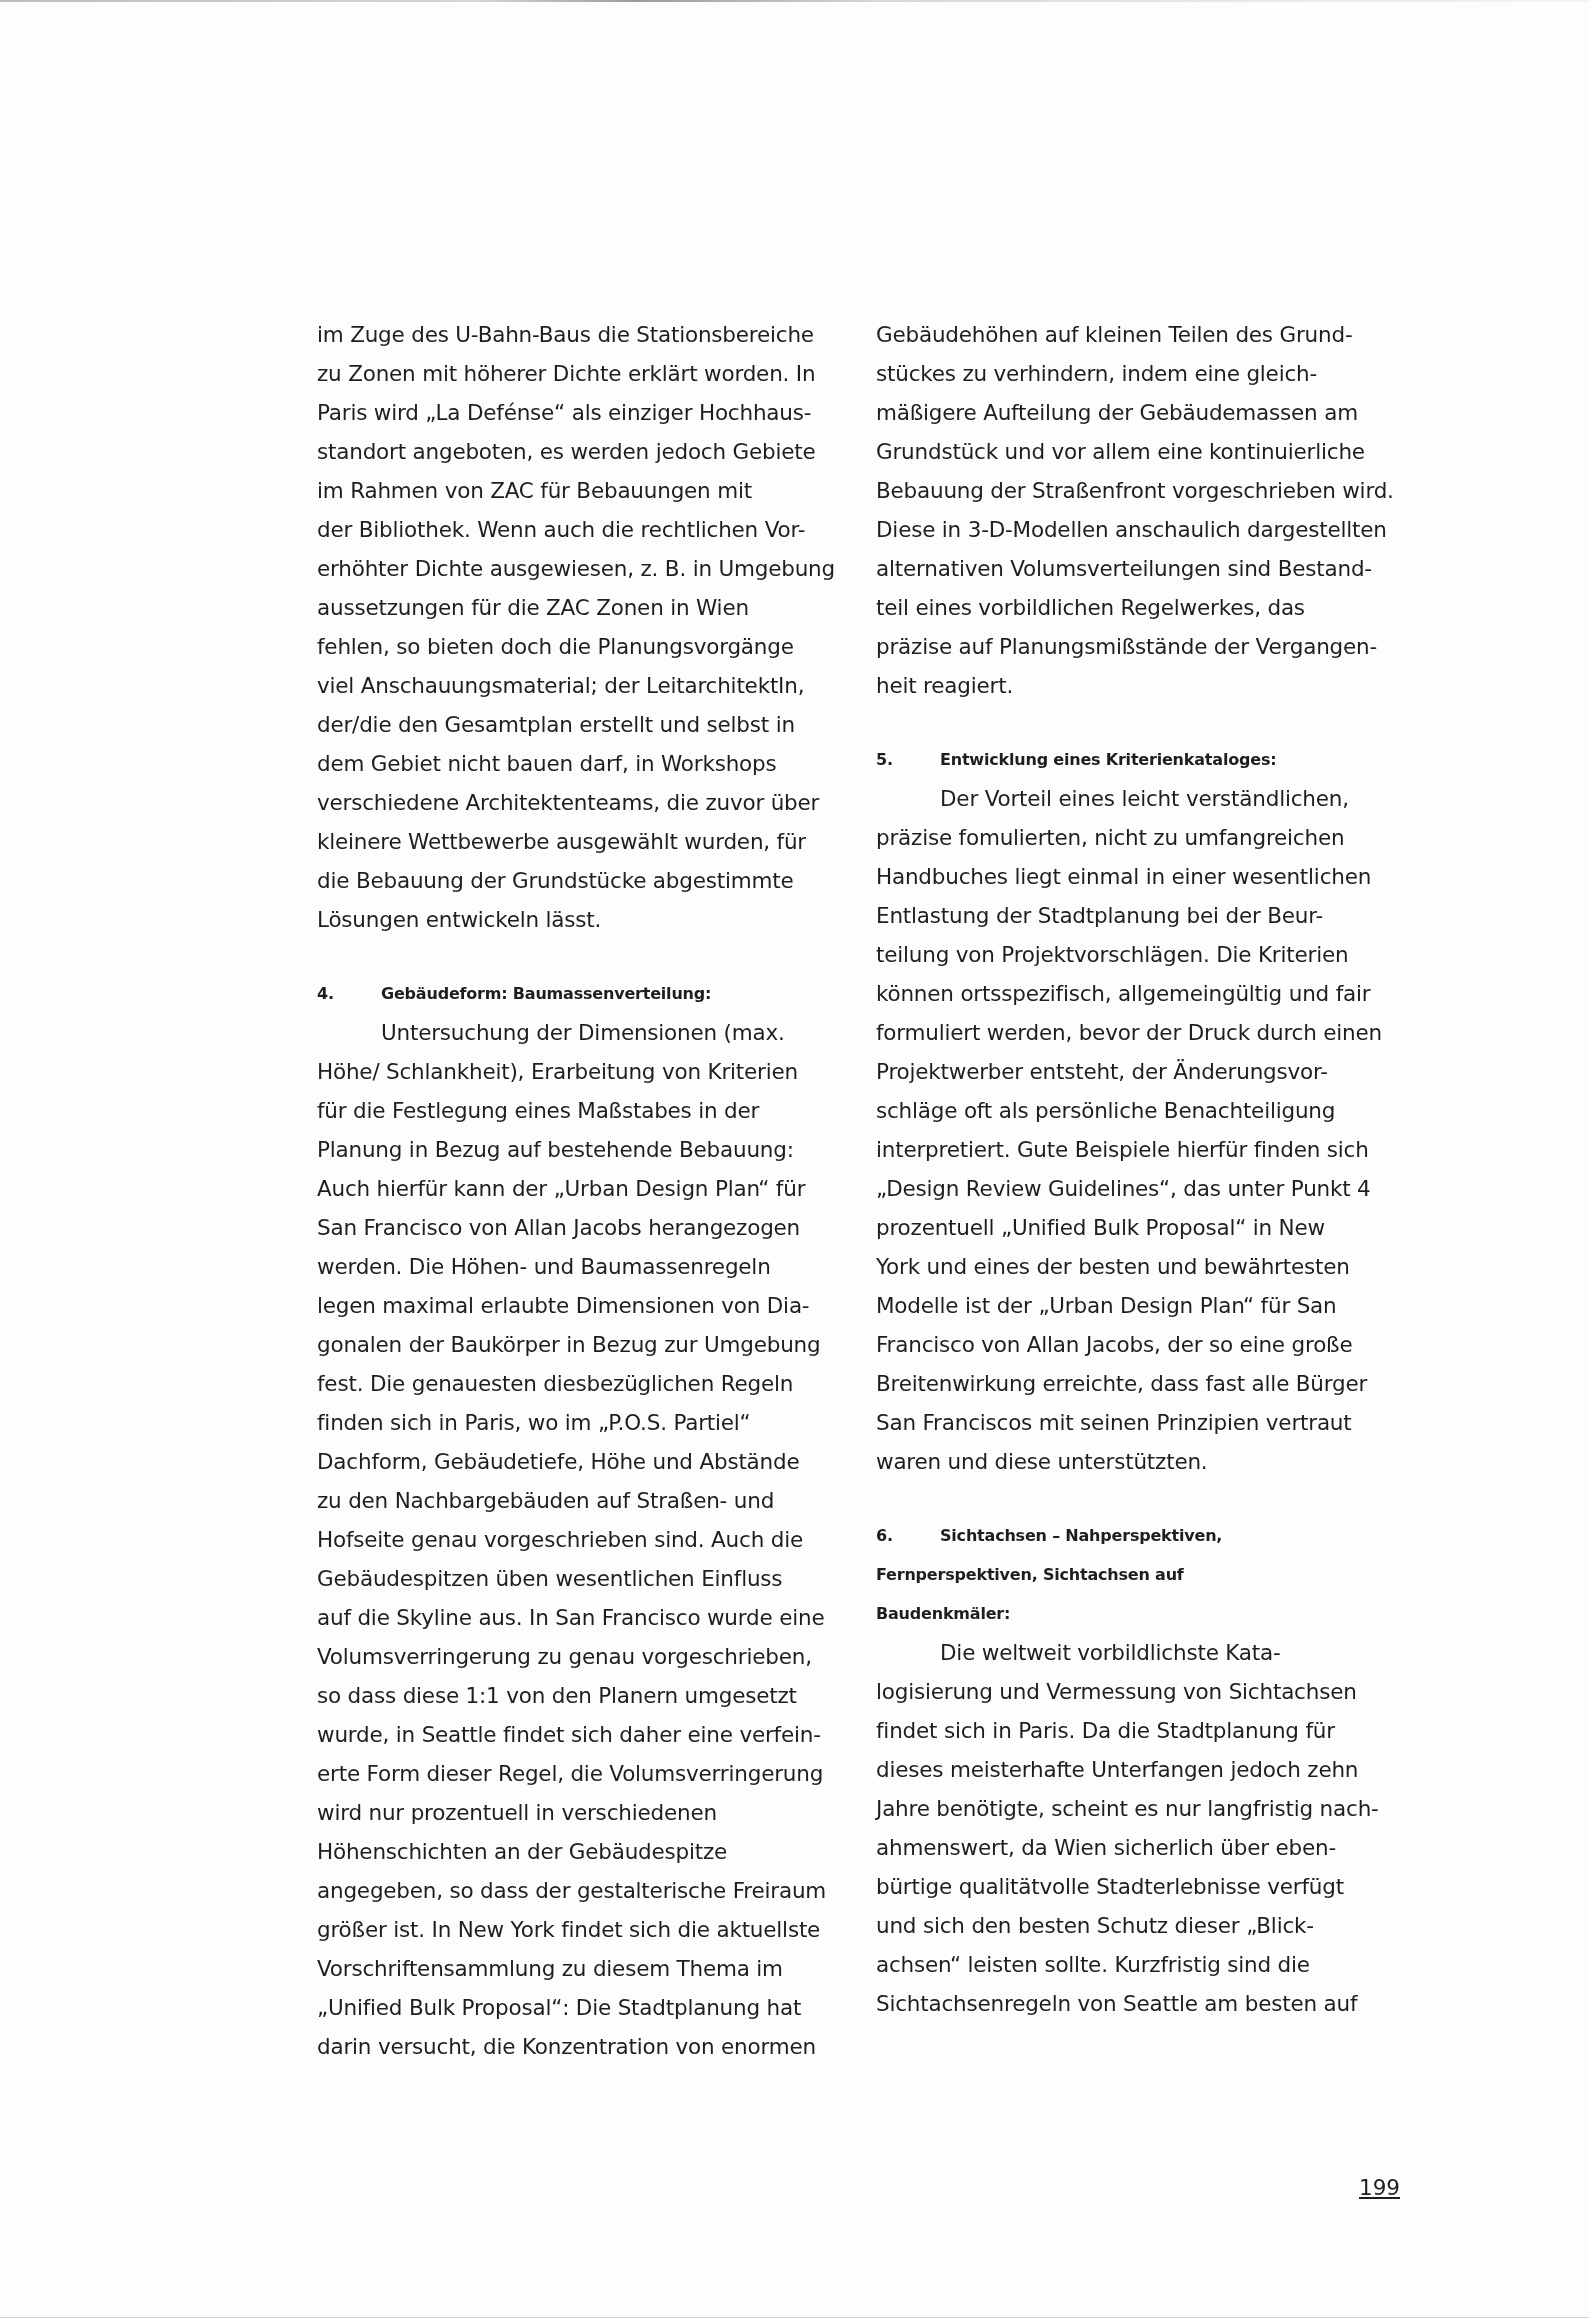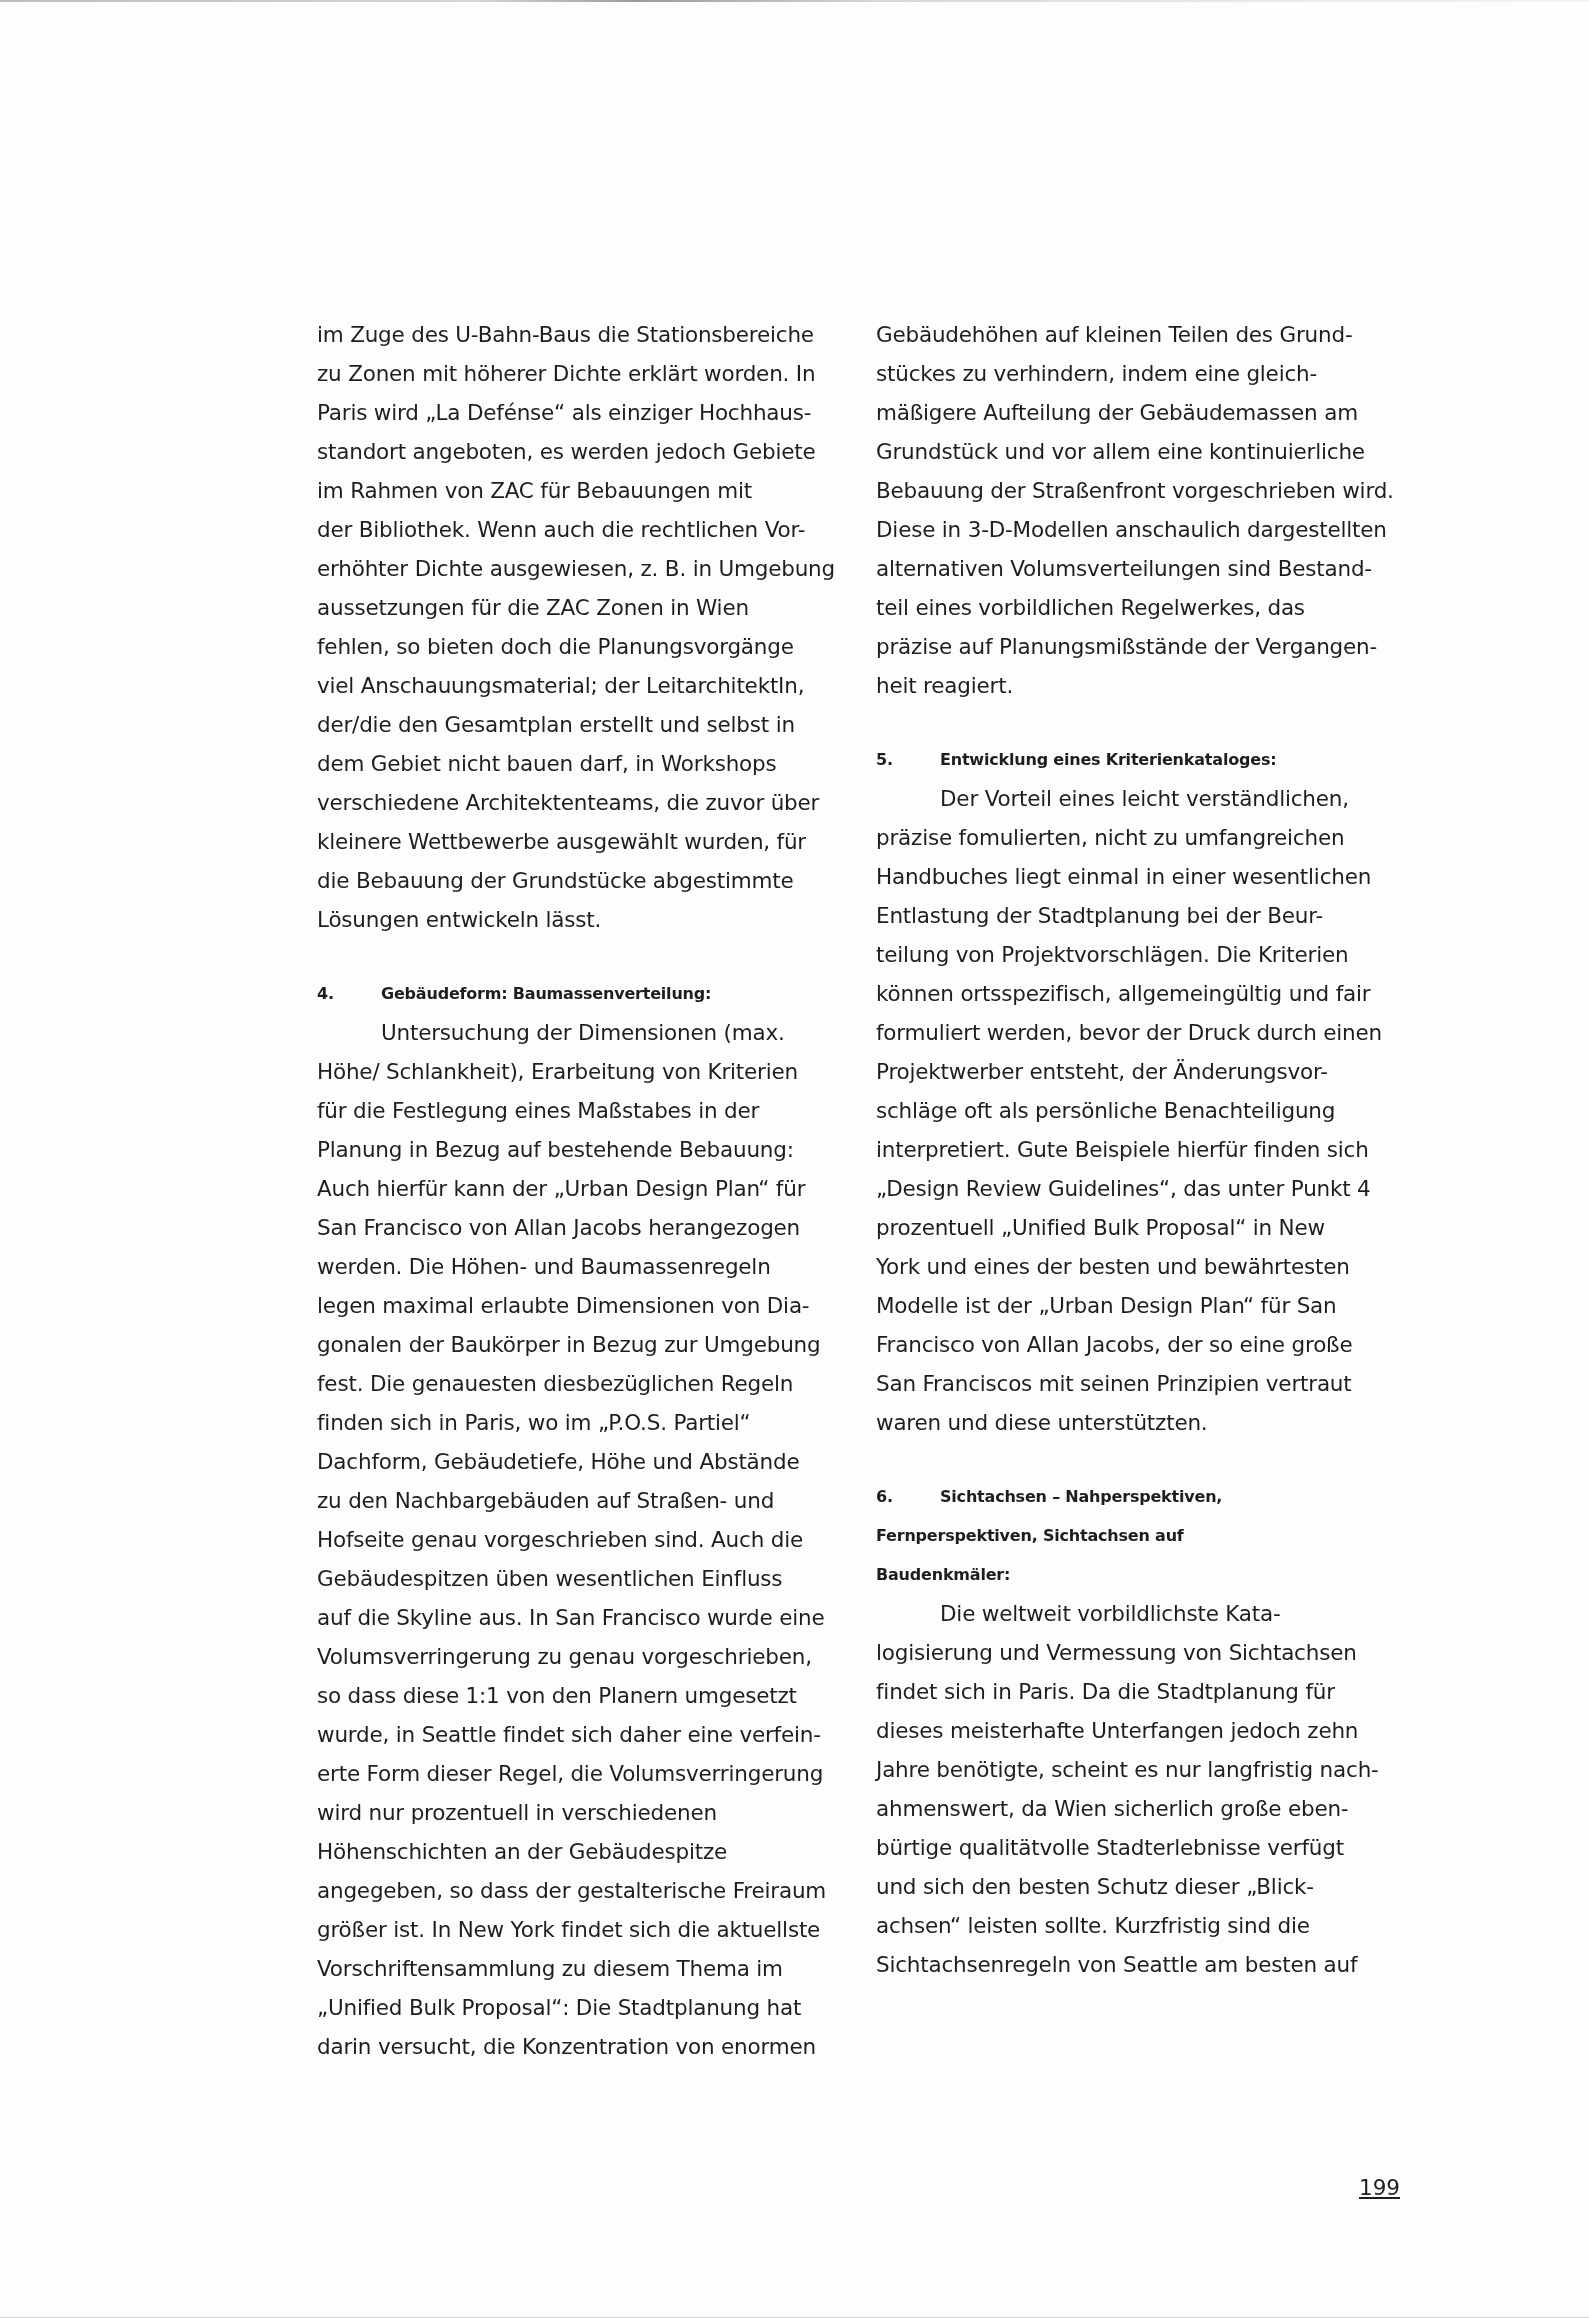--- a/index.html
+++ b/index.html
@@ -139,34 +139,35 @@
     <span class="line">können ortsspezifisch, allgemeingültig und fair</span>
     <span class="line">formuliert werden, bevor der Druck durch einen</span>
     <span class="line">Projektwerber entsteht, der Änderungsvor-</span>
     <span class="line">schläge oft als persönliche Benachteiligung</span>
     <span class="line">interpretiert. Gute Beispiele hierfür finden sich</span>
     <span class="line">„Design Review Guidelines“, das unter Punkt 4</span>
     <span class="line">prozentuell „Unified Bulk Proposal“ in New</span>
     <span class="line">York und eines der besten und bewährtesten</span>
     <span class="line">Modelle ist der „Urban Design Plan“ für San</span>
     <span class="line">Francisco von Allan Jacobs, der so eine große</span>
+    <span class="line">Breitenwirkung erreichte, dass fast alle Bürger</span>
     <span class="line">San Franciscos mit seinen Prinzipien vertraut</span>
     <span class="line">waren und diese unterstützten.</span>
   </div>
   <span class="gap"></span>
   <div>
     <span class="heading"><span class="num">6.</span><span>Sichtachsen – Nahperspektiven,</span></span>
     <span class="heading cont">Fernperspektiven, Sichtachsen auf</span>
     <span class="heading cont">Baudenkmäler:</span>
     <span class="line indent">Die weltweit vorbildlichste Kata-</span>
     <span class="line">logisierung und Vermessung von Sichtachsen</span>
     <span class="line">findet sich in Paris. Da die Stadtplanung für</span>
     <span class="line">dieses meisterhafte Unterfangen jedoch zehn</span>
     <span class="line">Jahre benötigte, scheint es nur langfristig nach-</span>
-    <span class="line">ahmenswert, da Wien sicherlich große eben-</span>
+    <span class="line">ahmenswert, da Wien sicherlich über eben-</span>
     <span class="line">bürtige qualitätvolle Stadterlebnisse verfügt</span>
     <span class="line">und sich den besten Schutz dieser „Blick-</span>
     <span class="line">achsen“ leisten sollte. Kurzfristig sind die</span>
     <span class="line">Sichtachsenregeln von Seattle am besten auf</span>
   </div>
 </div>
 
 <div class="page-number">199</div>
 
 <div class="scan-bottom"></div>

